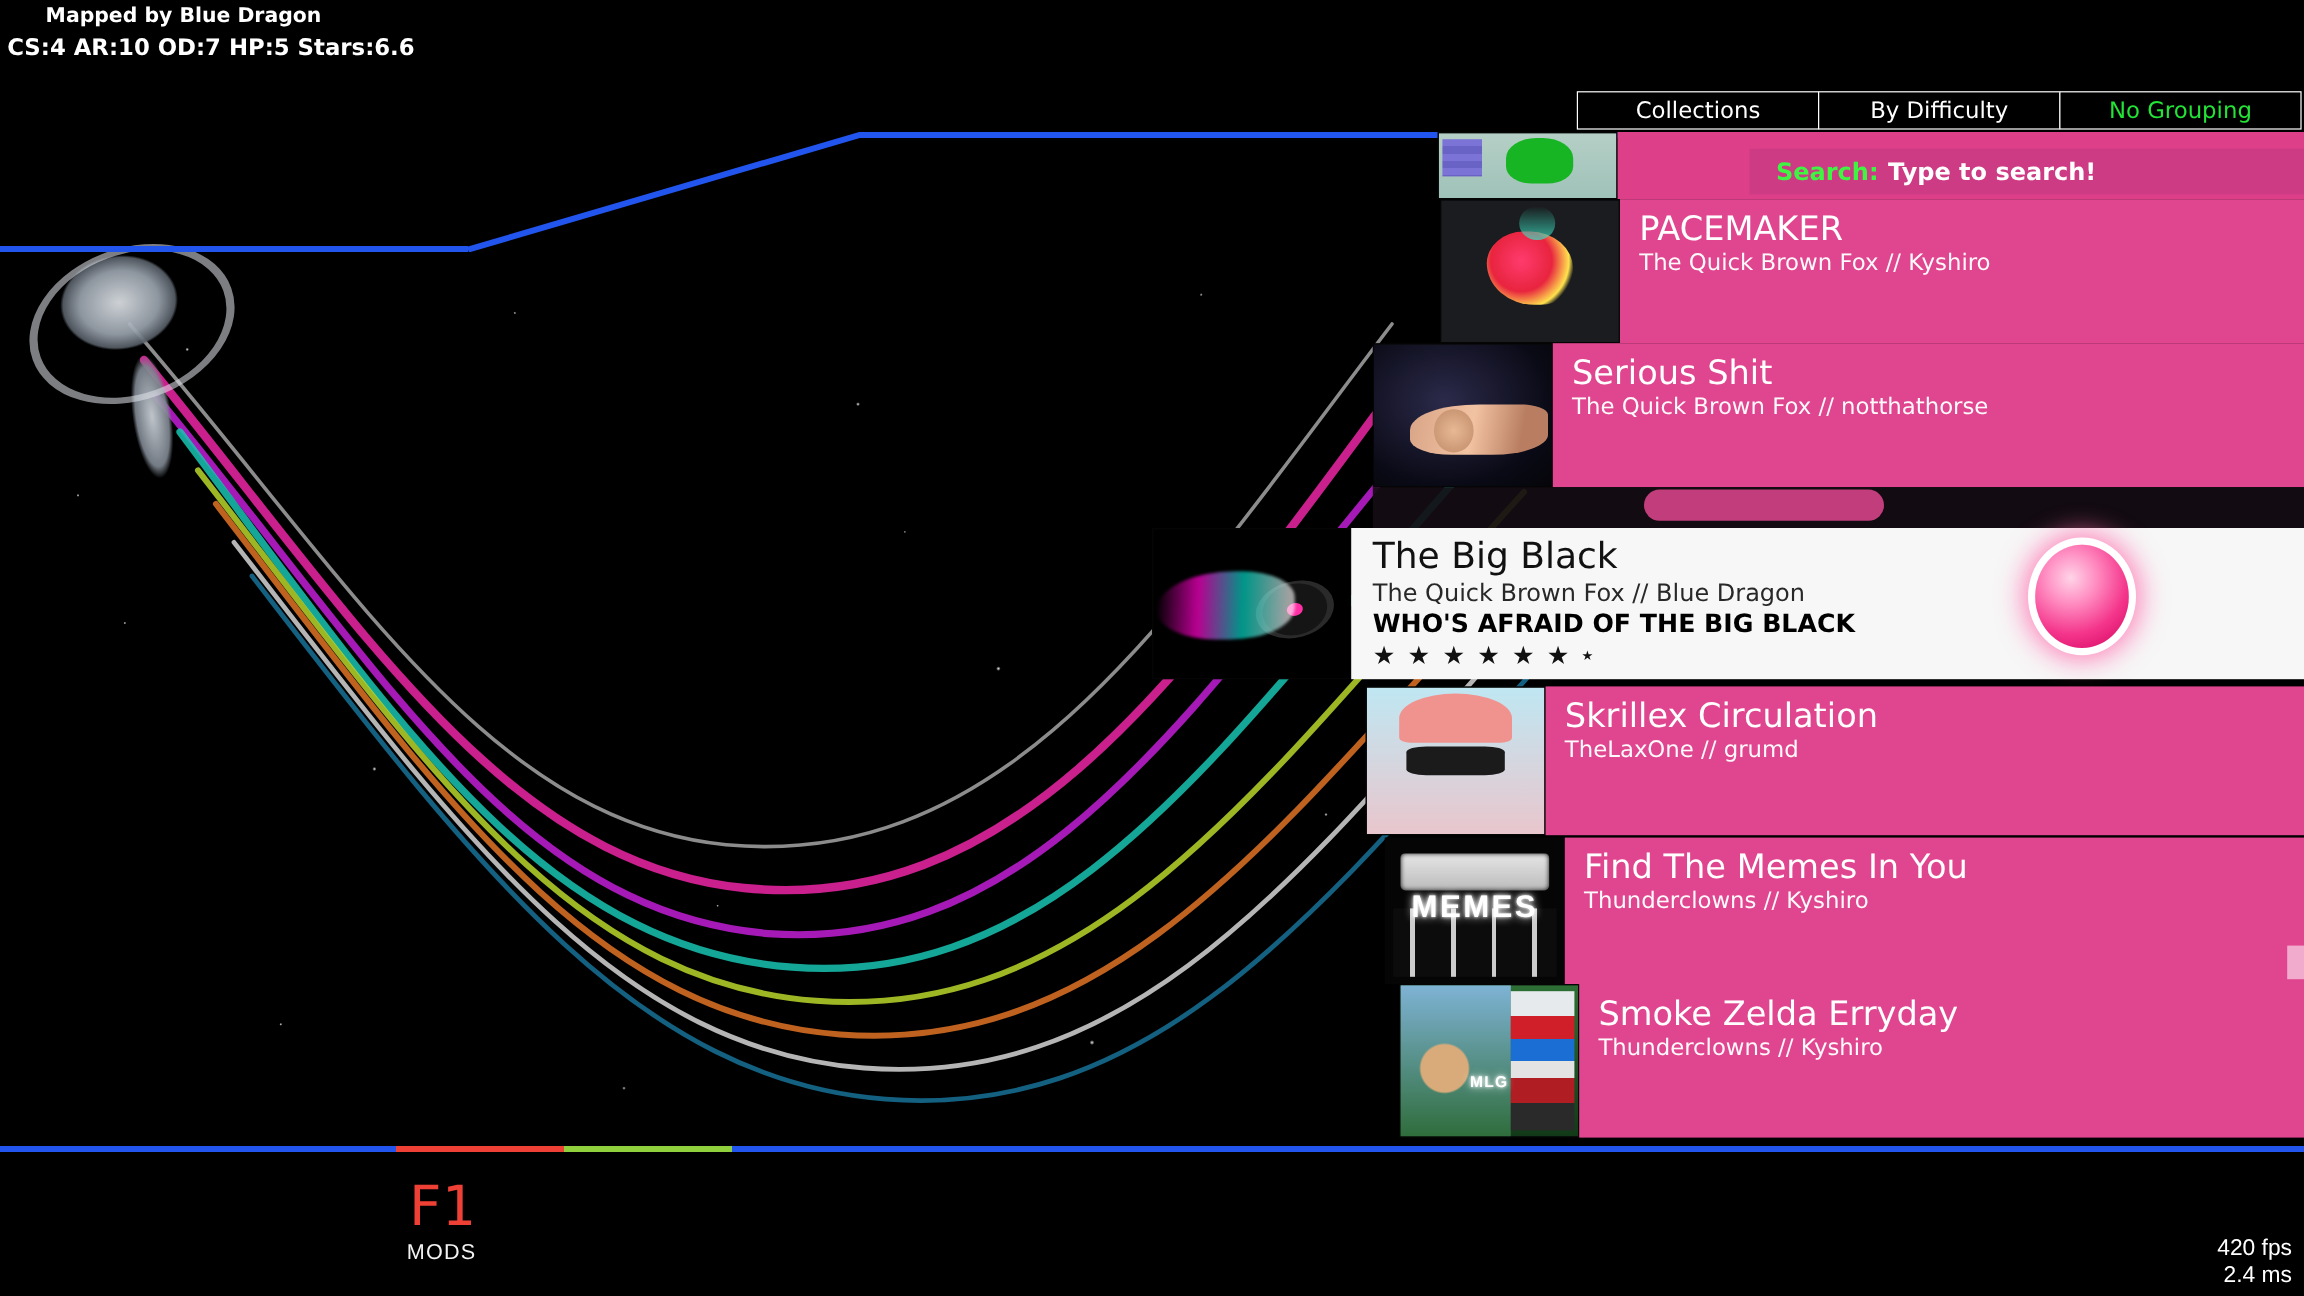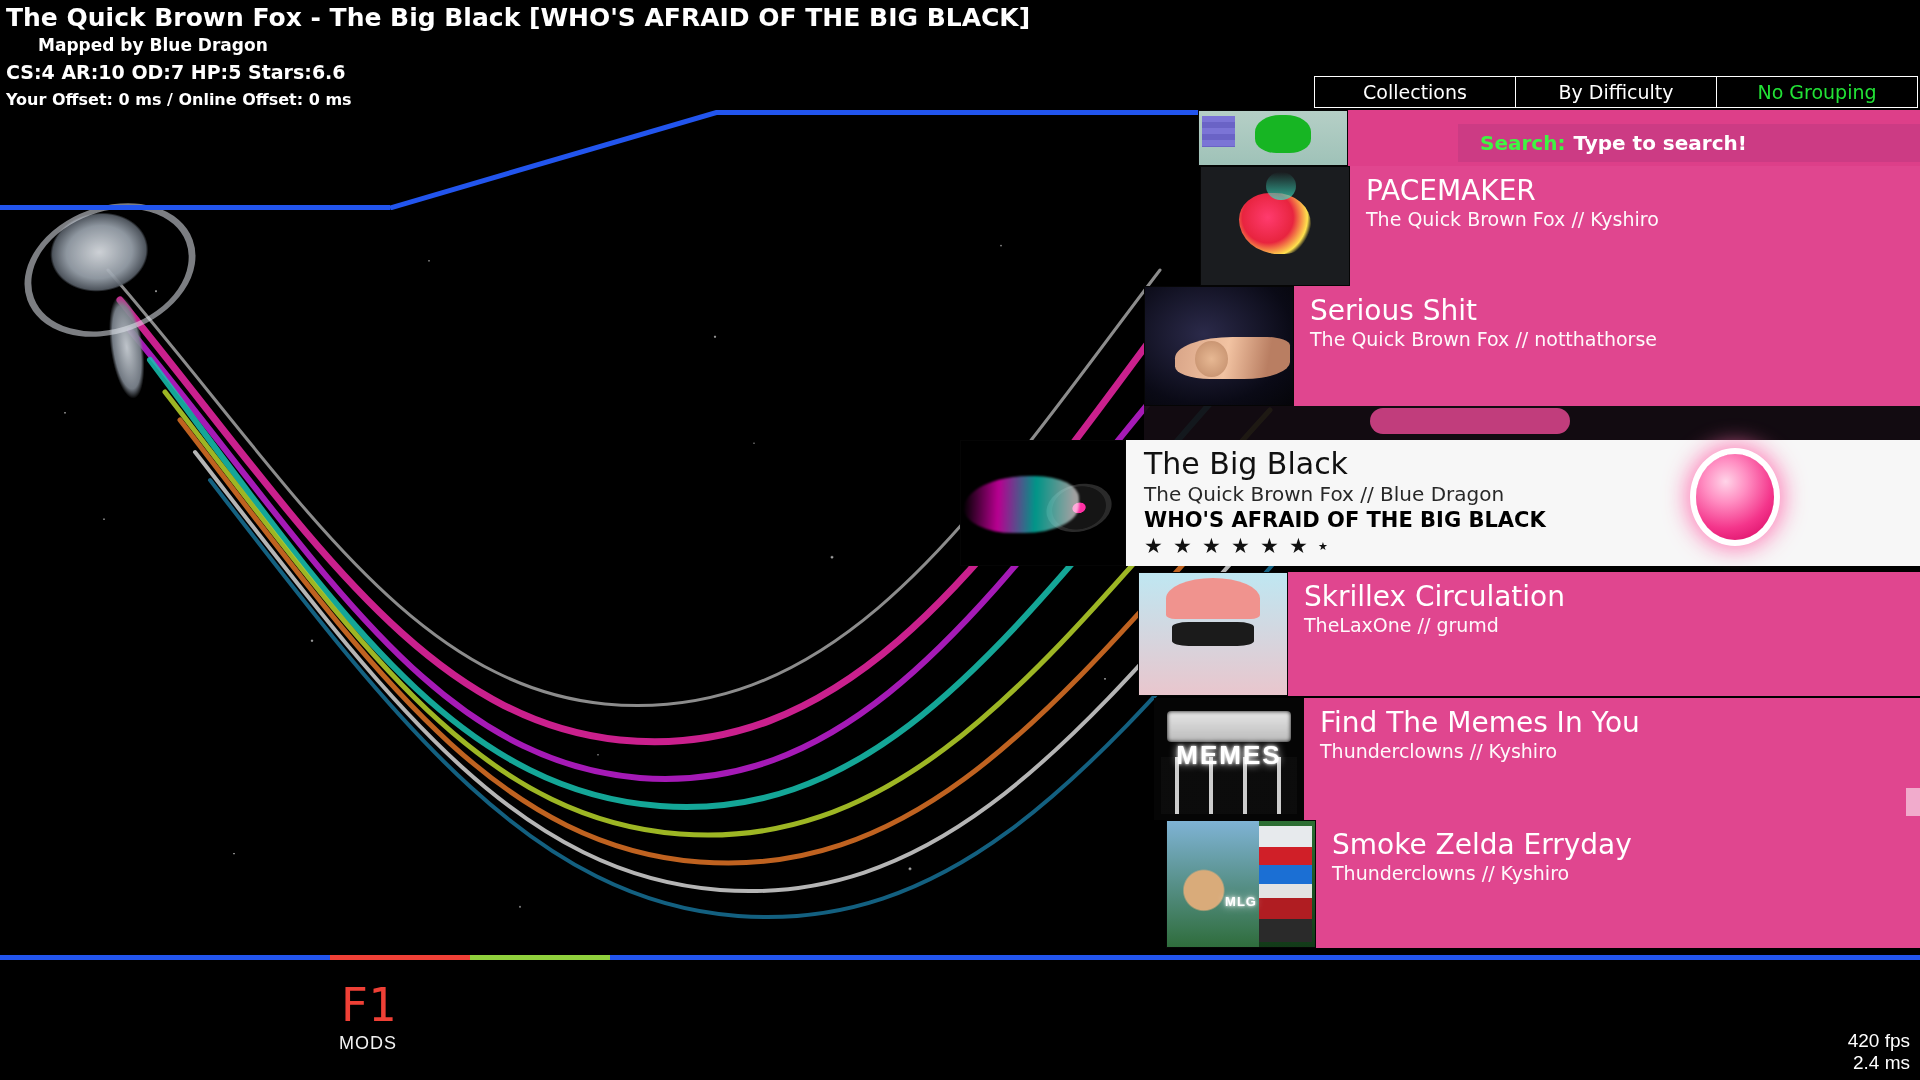--- a/index.html
+++ b/index.html
@@ -267,24 +267,22 @@
     <div class="mic-ring"></div>
   </div>
 
   <div class="topline seg-a"></div>
   <svg class="topline-diag">
     <line x1="0" y1="98" x2="328" y2="2" stroke="#2255ee" stroke-width="5"></line>
   </svg>
   <div class="topline seg-c"></div>
 
   <div class="hdr">
-    <div class="hdr-title">The Quick Brown Fox - The Big Black [WHO'S AFRAID OF THE BIG BLACK]</div>
     <div class="hdr-mapper">Mapped by Blue Dragon</div>
     <div class="hdr-stat">CS:4 AR:10 OD:7 HP:5 Stars:6.6</div>
-    <div class="hdr-offset">Your Offset: 0 ms / Online Offset: 0 ms</div>
   </div>
 
   <div class="tabs">
     <div class="tab">Collections</div>
     <div class="tab">By Difficulty</div>
     <div class="tab active">No Grouping</div>
   </div>
 
   <div class="list">
 

